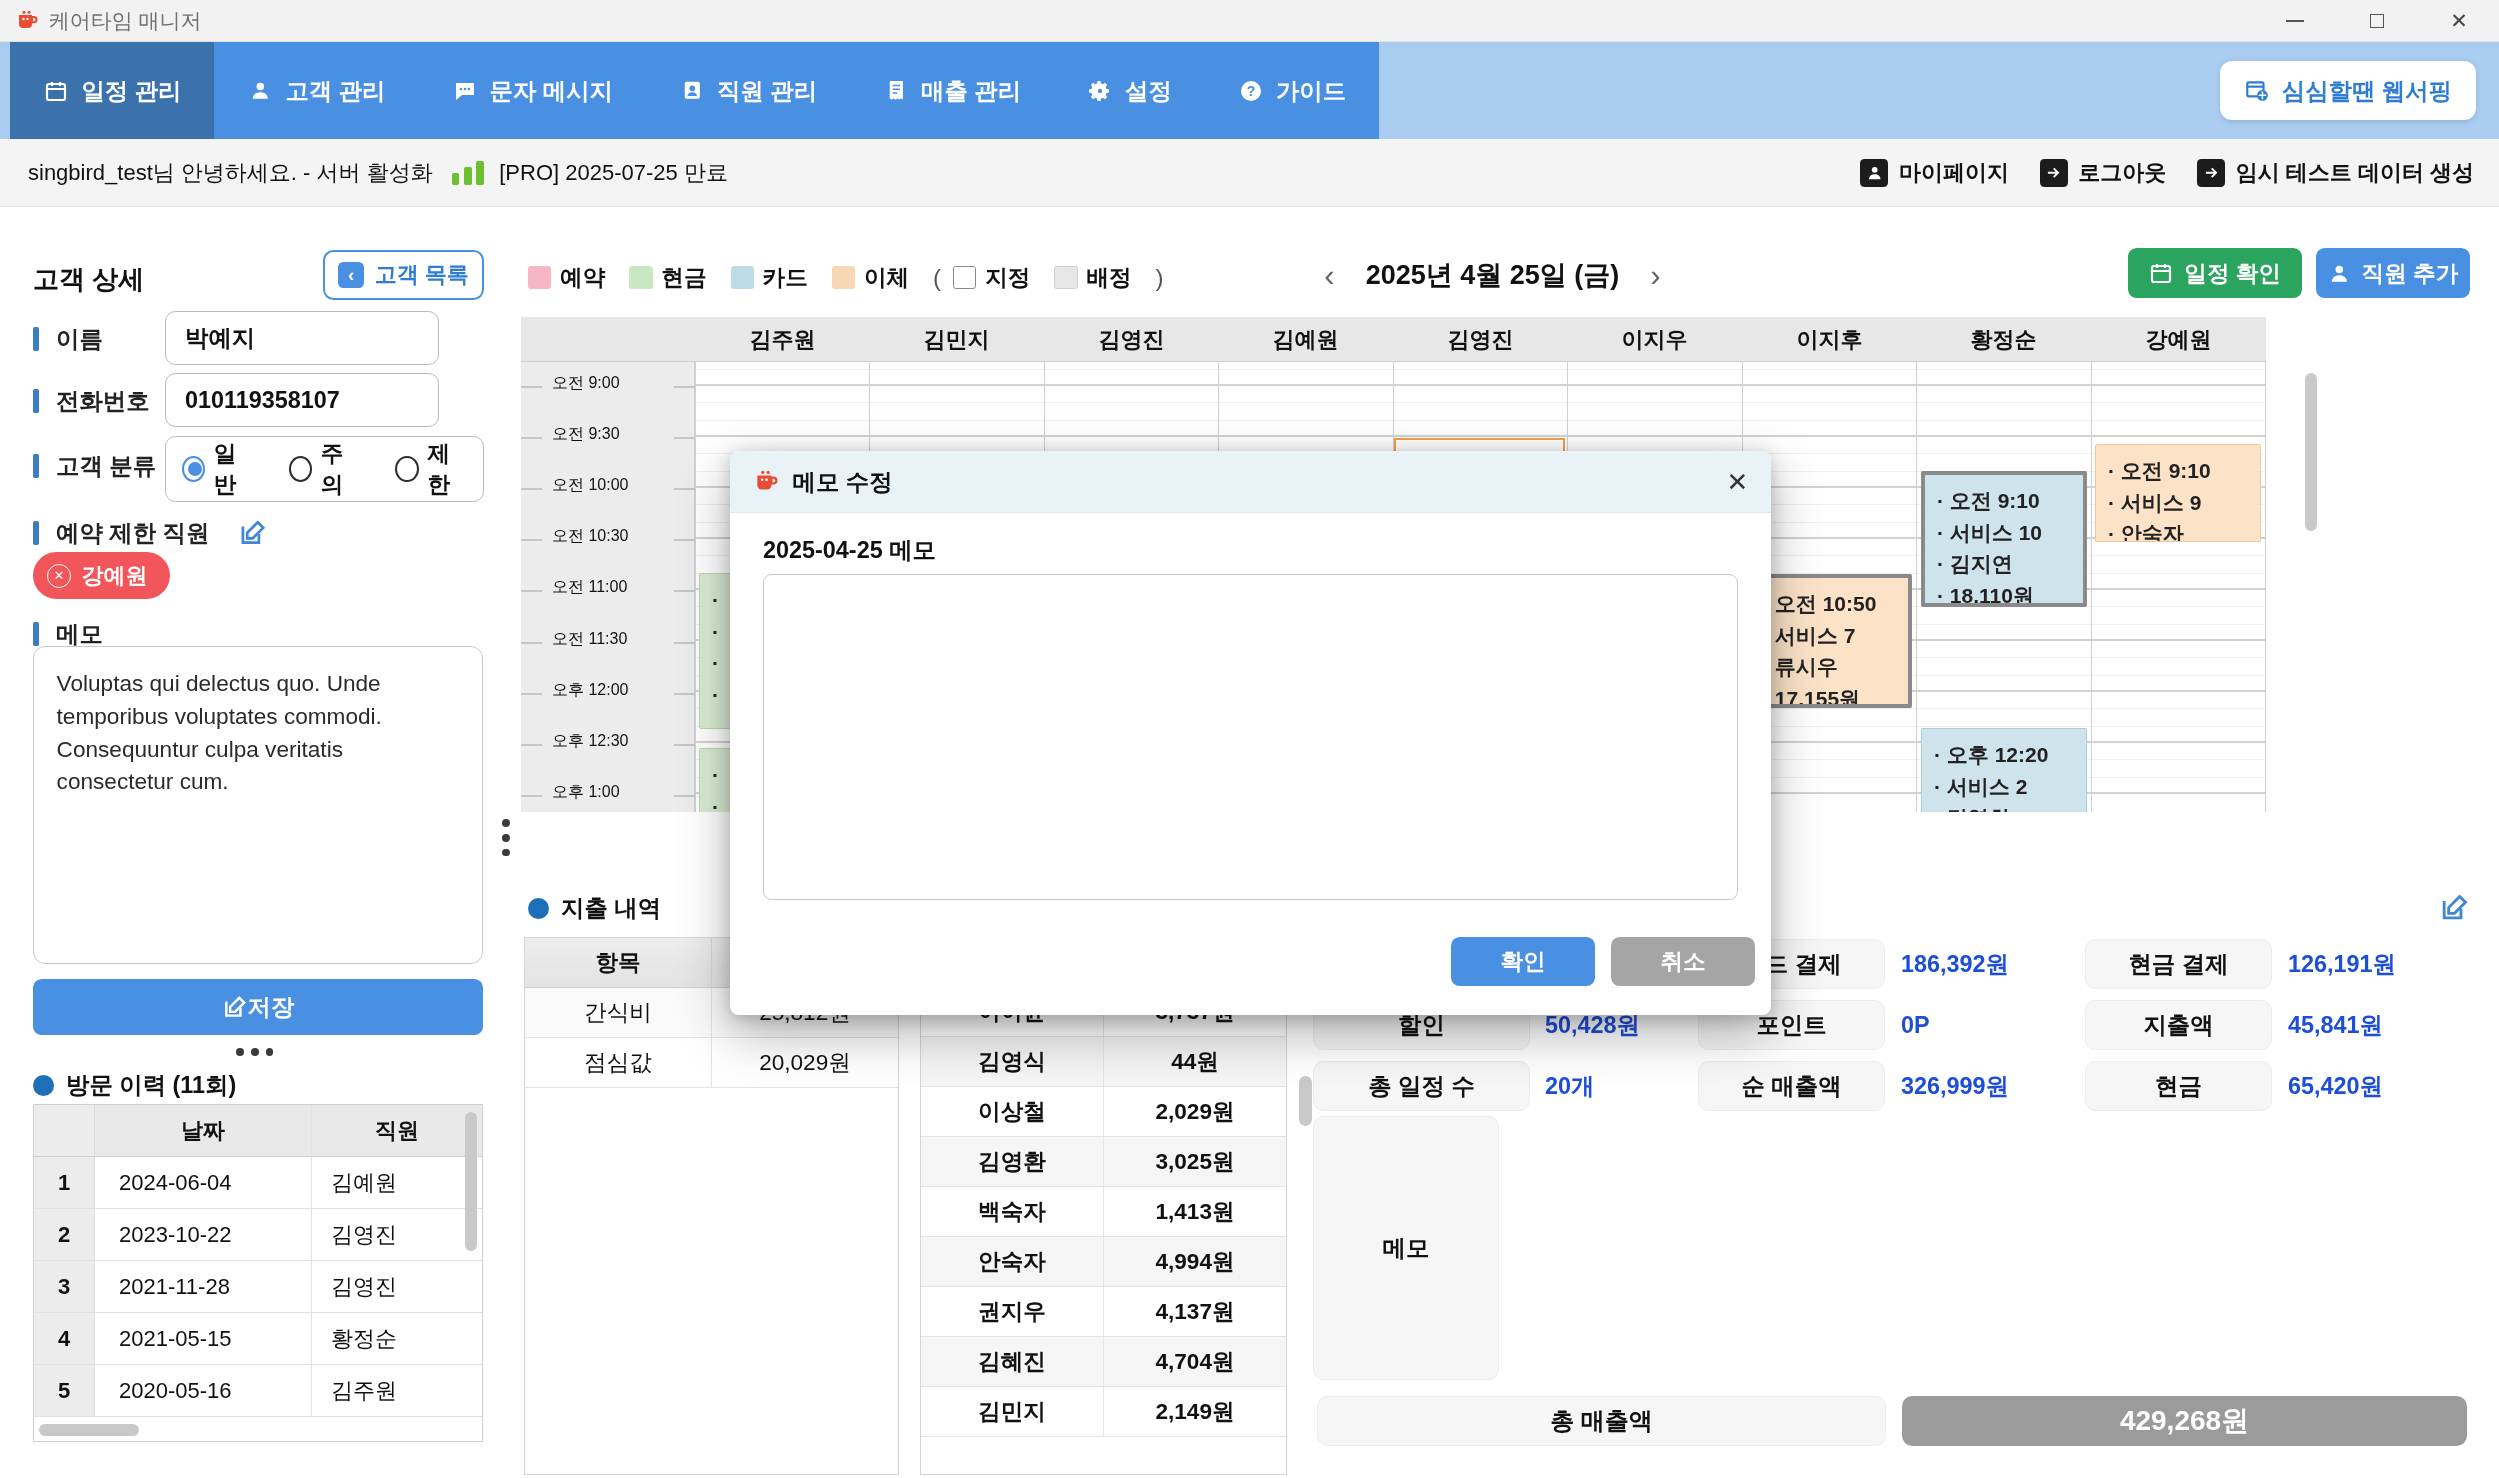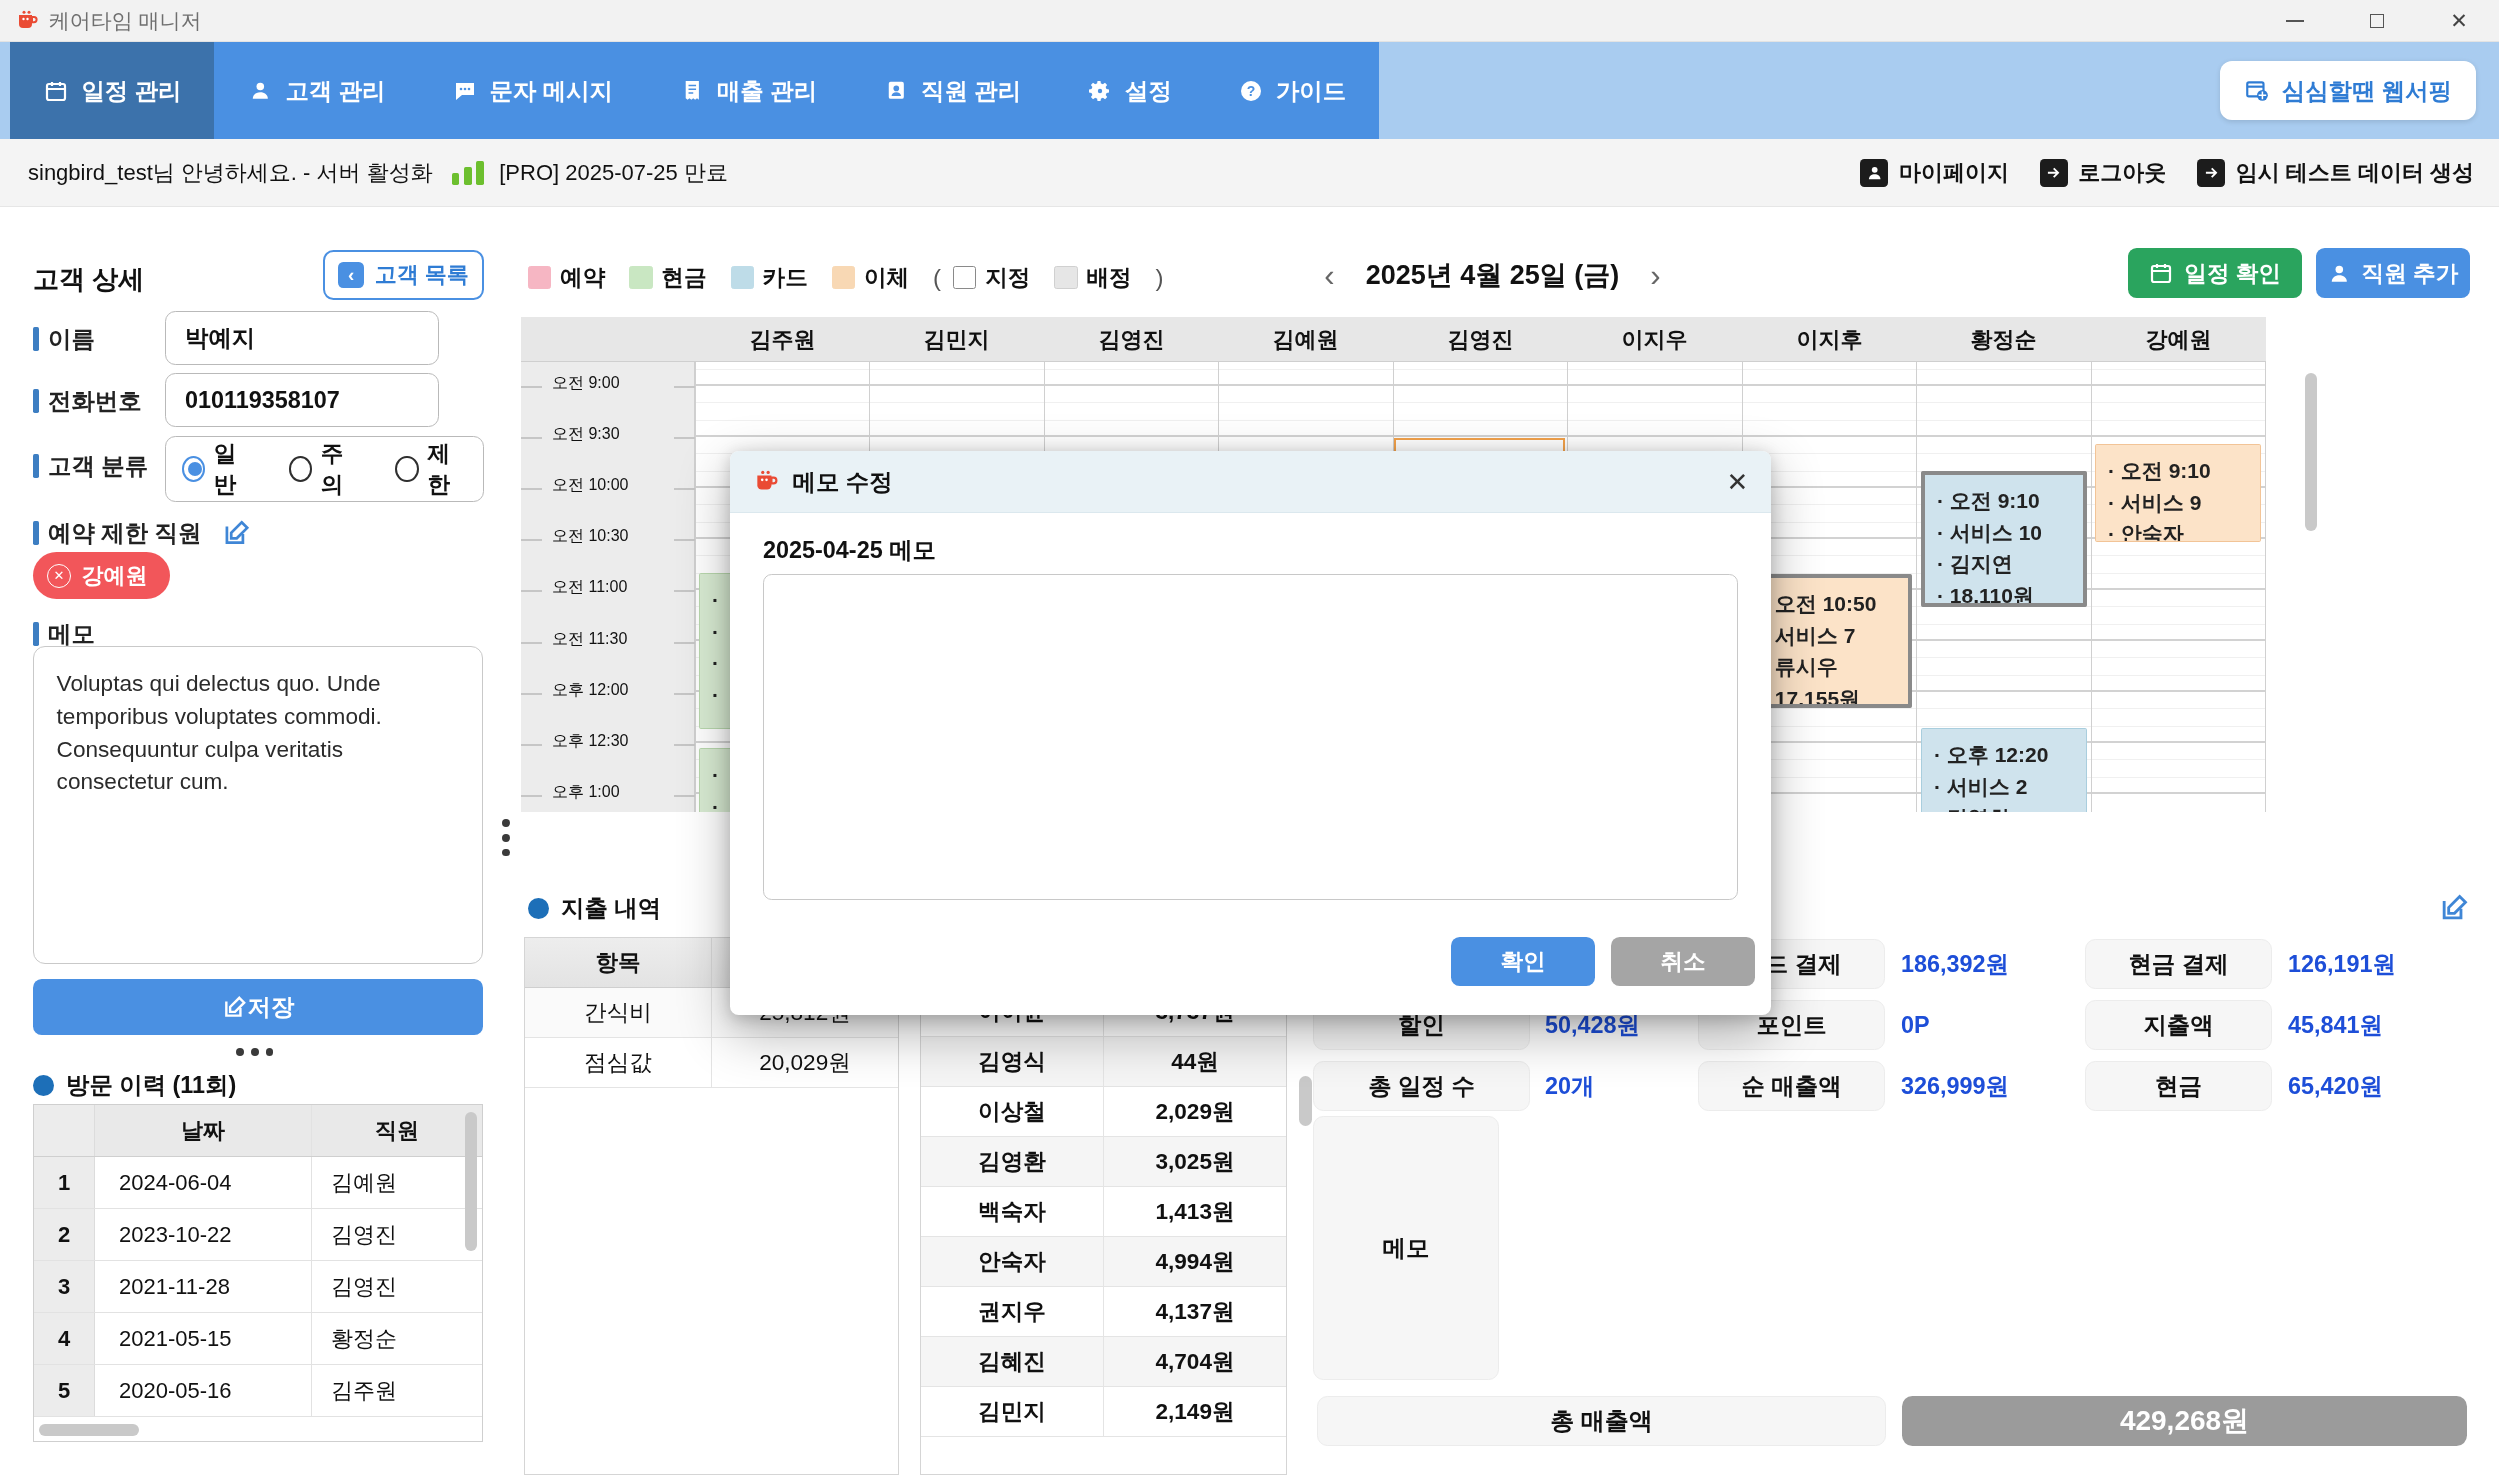--- a/index.html
+++ b/index.html
@@ -26,21 +26,21 @@
 
   
   .statusbar { position:absolute; left:0; top:139px; width:2500px; height:68px; background:#f4f4f4; border-bottom:0.9px solid #e6e6e6; display:flex; align-items:center; padding:0 28px; font-size:22px; font-weight:500; }
   .sig { display:flex; align-items:flex-end; gap:4.3px; margin:0 15.6px 0 19px; }
   .sig i { display:block; width:7.8px; background:#6cbf2e; border-radius:1.7px; }
   .status-right { position:absolute; right:26px; display:flex; align-items:center; gap:31px; font-weight:600; }
   .status-link { display:flex; align-items:center; gap:10.4px; cursor:pointer; }
   .blk-ic { width:28px; height:28px; background:#1c1c1c; border-radius:4.3px; display:flex; align-items:center; justify-content:center; }
 
   
-  .fld-label { display:flex; align-items:center; gap:9px; font-size:23.4px; font-weight:700; color:#222; }
+  .fld-label { display:flex; align-items:center; gap:17px; font-size:23.4px; font-weight:700; color:#222; }
   .bluebar { width:6px; height:24px; background:#3d7ec2; border-radius:1.7px; }
   .t-input { position:absolute; left:165px; width:274px; height:54px; border:1.7px solid #b9b9b9; border-radius:10.4px; font-size:23.4px; font-weight:600; padding:0 19px; color:#111; background:#fff; font-family:inherit; }
   .radio-box { position:absolute; left:165px; width:319px; height:66px; border:1.7px solid #b9b9b9; border-radius:10.4px; display:flex; align-items:center; gap:35px; padding:0 15.6px; }
   .radio-opt { display:flex; align-items:center; gap:8.7px; font-size:22.6px; font-weight:700; cursor:pointer; }
   .radio-circ { width:26px; height:26px; border-radius:50%; border:2.6px solid #2f2f2f; background:#fff; position:relative; }
   .radio-circ.sel { border-color:#4a90e2; }
   .radio-circ.sel::after { content:""; position:absolute; left:4.3px; top:4.3px; width:14px; height:14px; border-radius:50%; background:#4a90e2; }
   .chip { position:absolute; left:33px; display:flex; align-items:center; gap:10.4px; background:#f2565a; color:#fff; border-radius:24px; height:47px; padding:0 22.6px 0 14px; font-size:22px; font-weight:700; }
   .chip-x { width:24px; height:24px; border:1.7px solid #fff; border-radius:50%; display:flex; align-items:center; justify-content:center; font-size:13px; }
   .memo-area { position:absolute; left:33px; width:450px; height:318px; border:1.7px solid #c9c9c9; border-radius:12px; padding:21px 22.6px; font-size:22.6px; line-height:1.45; color:#2b2b2b; font-family:inherit; resize:none; }
@@ -170,35 +170,35 @@
             <circle cx="8" cy="10" r="1.3" fill="#4a90e2"></circle>
             <circle cx="12" cy="10" r="1.3" fill="#4a90e2"></circle>
             <circle cx="16" cy="10" r="1.3" fill="#4a90e2"></circle>
           </svg>
         </span>
         <span>문자 메시지</span>
       </div>
       <div class="nav-tab">
         <span class="nav-icon">
           <svg width="22.6" height="22.6" viewBox="0 0 24 24" fill="#fff">
-            <path d="M5 2h14v20l-2-1.5L15 22l-2-1.5L11 22l-2-1.5L7 22l-2-1.5z"></path>
-            <path d="M8 7h8M8 11h8M8 15h5" stroke="#4a90e2" stroke-width="1.6"></path>
-          </svg>
-        </span>
-        <span>매출 관리</span>
+            <rect x="4" y="3" width="16" height="18" rx="2"></rect>
+            <circle cx="12" cy="10" r="3" fill="#4a90e2"></circle>
+            <path d="M7 18c0-2.5 2.2-4 5-4s5 1.5 5 4z" fill="#4a90e2"></path>
+          </svg>
+        </span>
+        <span>직원 관리</span>
       </div>
       <div class="nav-tab">
         <span class="nav-icon">
           <svg width="22.6" height="22.6" viewBox="0 0 24 24" fill="#fff">
-            <rect x="4" y="3" width="16" height="18" rx="2"></rect>
-            <circle cx="12" cy="10" r="3" fill="#4a90e2"></circle>
-            <path d="M7 18c0-2.5 2.2-4 5-4s5 1.5 5 4z" fill="#4a90e2"></path>
-          </svg>
-        </span>
-        <span>직원 관리</span>
+            <path d="M5 2h14v20l-2-1.5L15 22l-2-1.5L11 22l-2-1.5L7 22l-2-1.5z"></path>
+            <path d="M8 7h8M8 11h8M8 15h5" stroke="#4a90e2" stroke-width="1.6"></path>
+          </svg>
+        </span>
+        <span>매출 관리</span>
       </div>
       <div class="nav-tab">
         <span class="nav-icon">
           <svg width="24" height="24" viewBox="0 0 24 24" fill="#fff">
             <path d="M12 8a4 4 0 1 0 0 8 4 4 0 0 0 0-8zm9 5.5v-3l-2.6-.5a6.7 6.7 0 0 0-.8-1.9l1.5-2.2-2.1-2.1-2.2 1.5c-.6-.4-1.2-.6-1.9-.8L12.5 2h-3l-.4 2.5c-.7.2-1.3.4-1.9.8L5 3.8 2.9 5.9l1.5 2.2c-.4.6-.6 1.2-.8 1.9L1 10.5v3l2.6.5c.2.7.4 1.3.8 1.9l-1.5 2.2 2.1 2.1 2.2-1.5c.6.4 1.2.6 1.9.8l.4 2.5h3l.5-2.5c.7-.2 1.3-.4 1.9-.8l2.2 1.5 2.1-2.1-1.5-2.2c.4-.6.6-1.2.8-1.9z"></path>
             <circle cx="12" cy="12" r="2.2" fill="#4a90e2"></circle>
           </svg>
         </span>
         <span>설정</span>
       </div>

